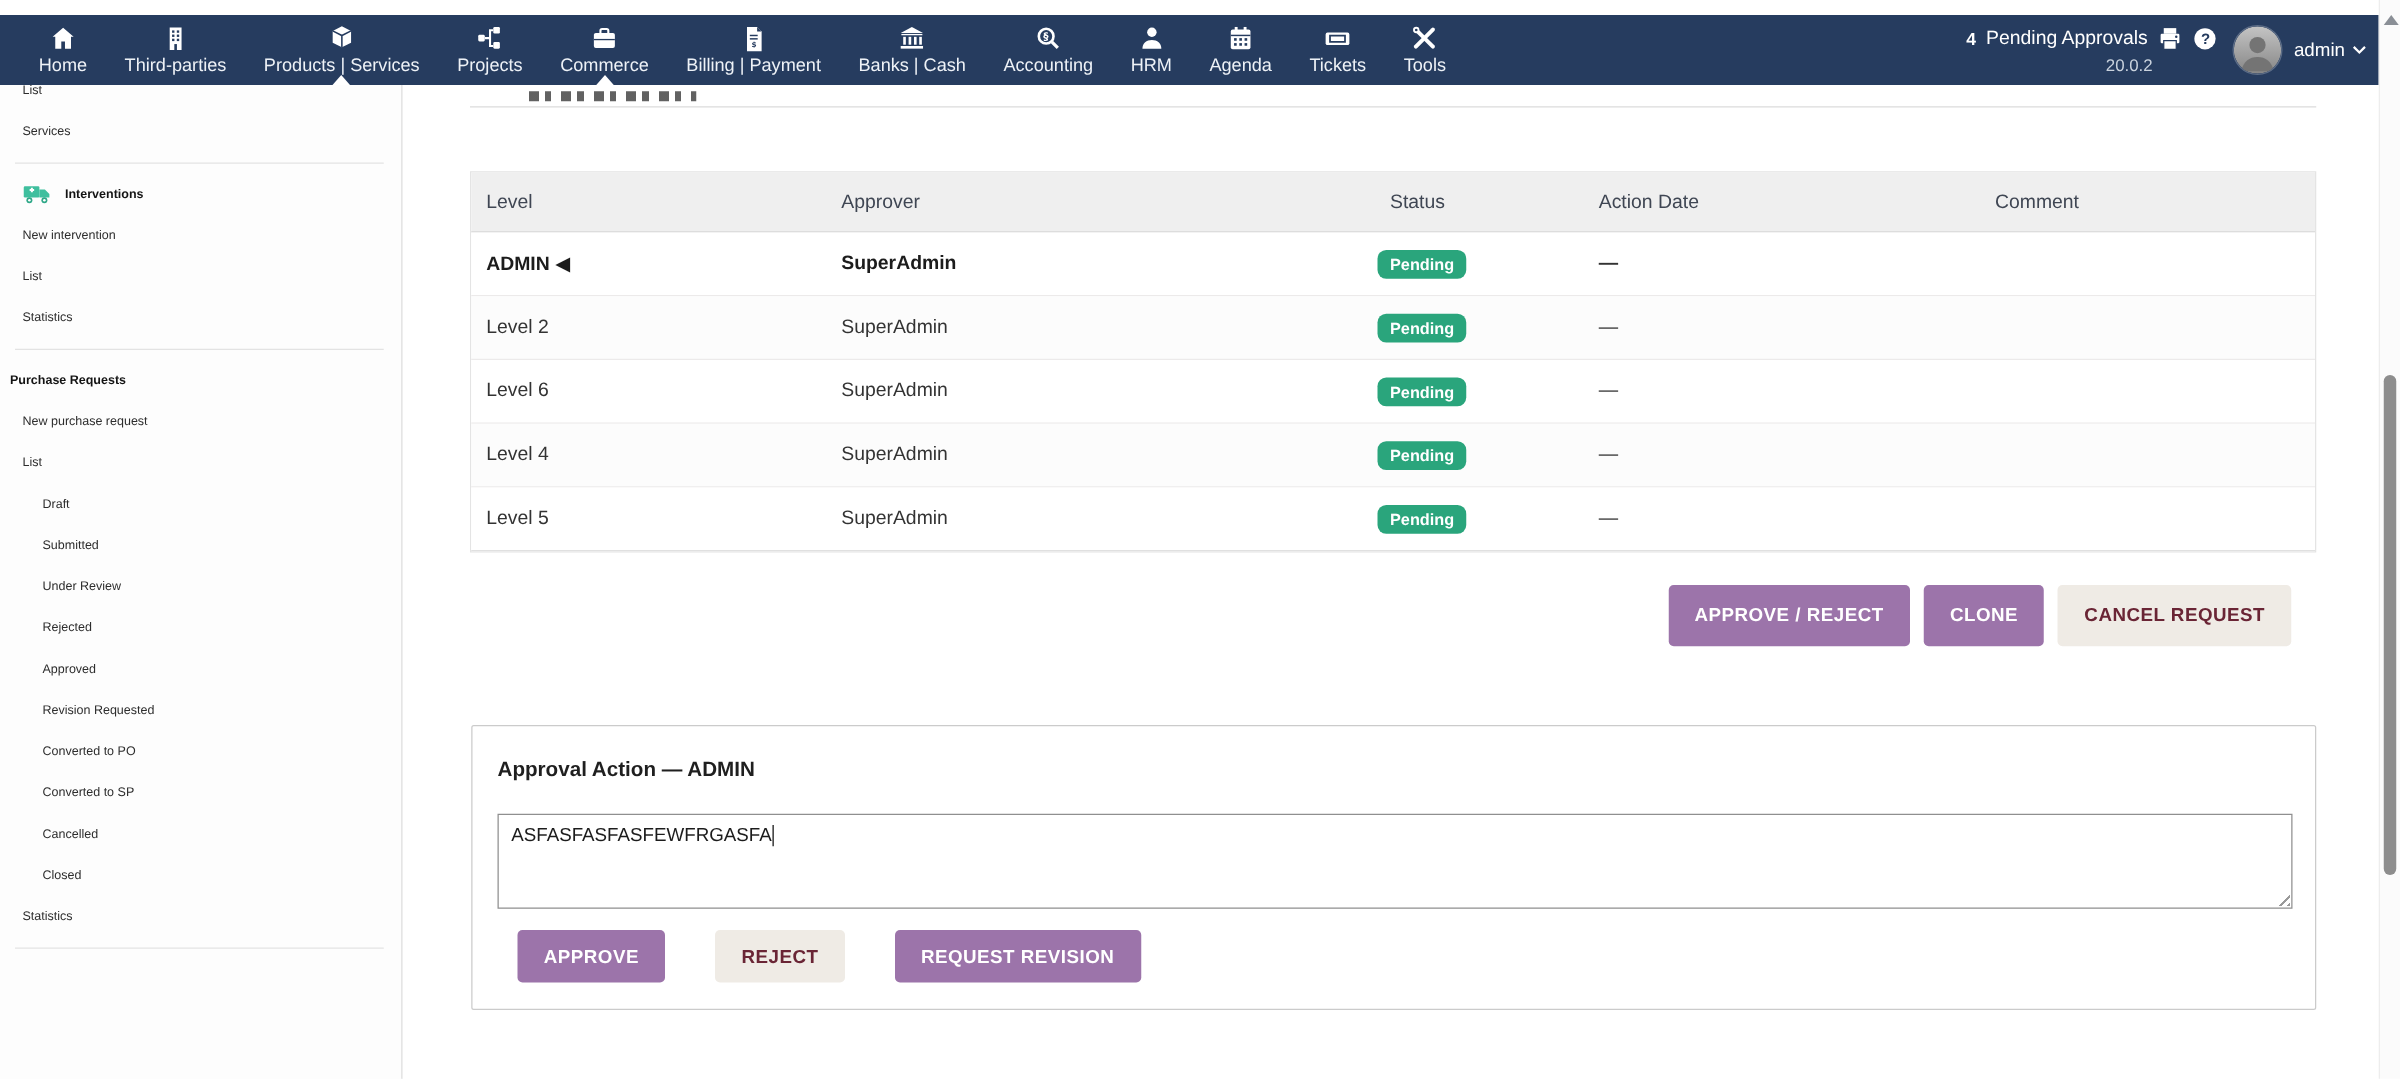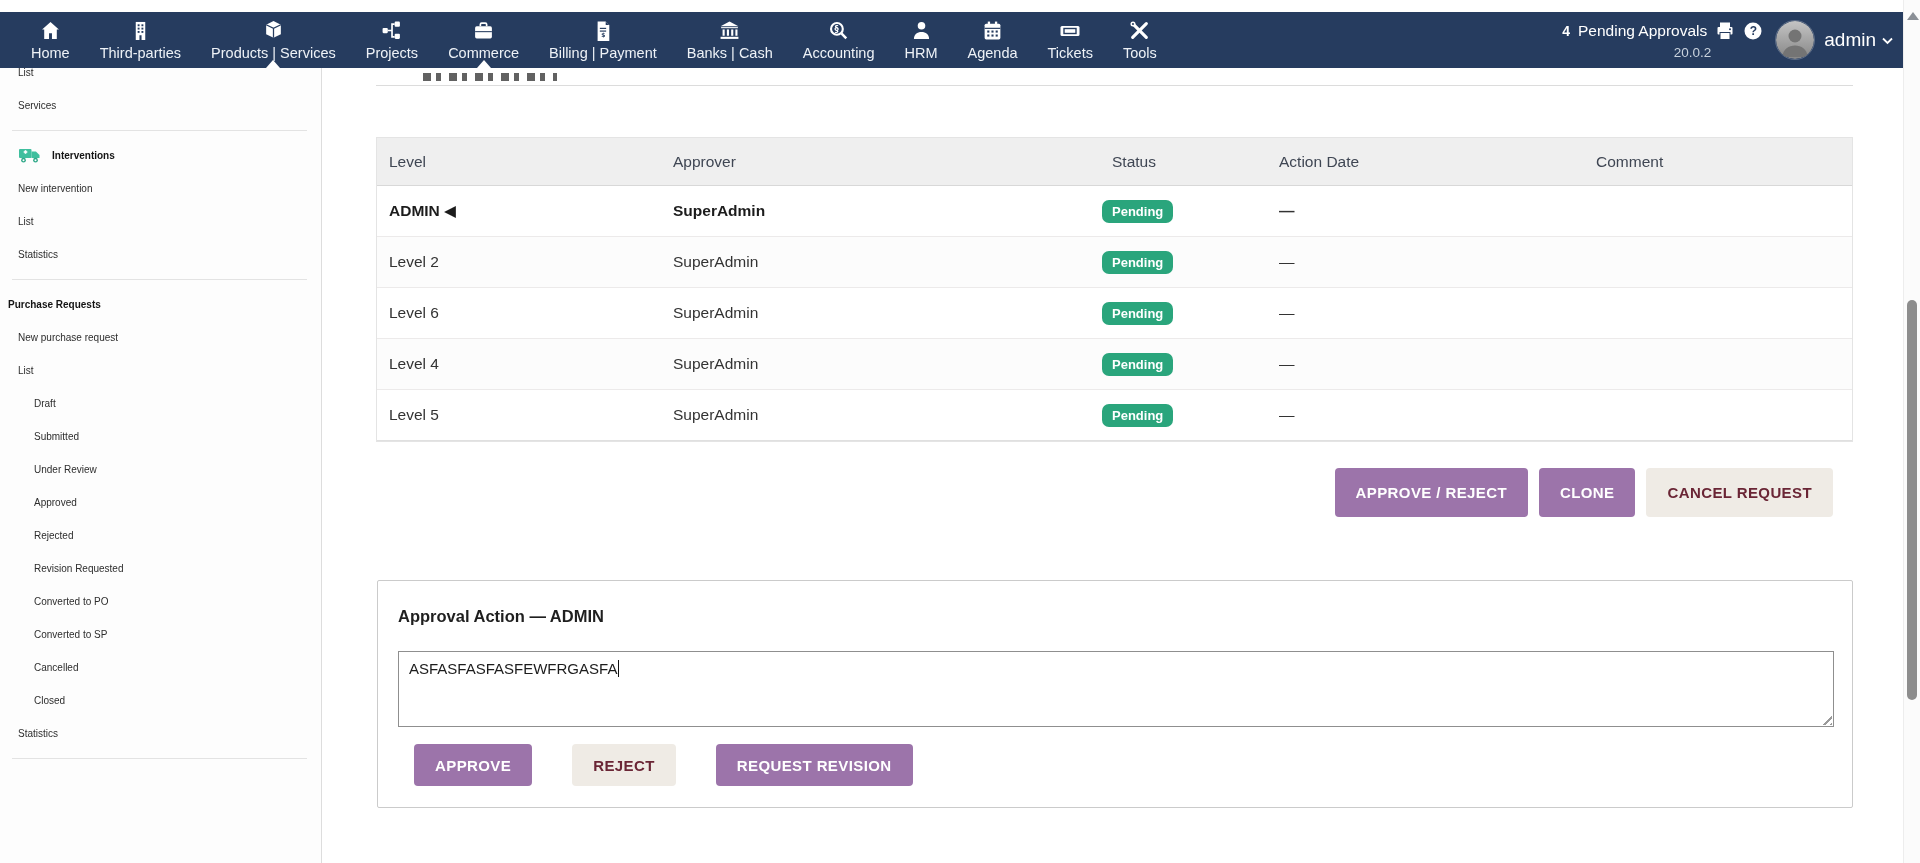--- a/index.html
+++ b/index.html
@@ -19,21 +19,21 @@
               border-bottom:8px solid #ffffff; }
   .nav-right { position:absolute; right:10px; top:0; height:100%;
                display:flex; align-items:center; }
   .pending-col { display:flex; flex-direction:column; align-items:flex-end; margin-right:12px; }
   .pending-row { display:flex; align-items:center; gap:8px; }
   .pending-count { color:#fff; font-weight:bold; font-size:14px; }
   .pending-label { color:#fff; font-size:15.5px; }
   .version { color:#c9d2dd; font-size:13.5px; margin-top:4px; margin-right:52px; }
   .avatar { width:40px; height:40px; border-radius:50%; overflow:hidden;
             border:1px solid rgba(255,255,255,.25); }
-  .user-name { color:#fff; font-size:19px; margin-left:9px; }
+  .user-name { color:#fff; font-size:15px; margin-left:9px; }
   .chev { margin-left:6px; }
 
   
   .scrollcol { position:absolute; right:0; top:0; width:17px; height:863px;
                background:#fbfbfb; border-left:1px solid #ededed; z-index:40; }
   .scroll-up { position:absolute; top:12px; left:3px;
                border-left:6px solid transparent; border-right:6px solid transparent;
                border-bottom:8px solid #8a8f96; }
   .scroll-thumb { position:absolute; top:300px; left:3px; width:10px; height:400px;
                   background:#8d8d8d; border-radius:6px; }
@@ -337,22 +337,22 @@
   <div class="s-link">List</div>
   <div class="s-link">Statistics</div>
   <div class="s-divider"></div>
 
   <div class="s-heading mt-sec">Purchase Requests</div>
   <div class="s-link">New purchase request</div>
   <div class="s-link">List</div>
   <div class="s-sublink">Draft</div>
   <div class="s-sublink">Submitted</div>
   <div class="s-sublink">Under Review</div>
+  <div class="s-sublink">Rejected</div>
   <div class="s-sublink">Approved</div>
-  <div class="s-sublink">Rejected</div>
   <div class="s-sublink">Revision Requested</div>
   <div class="s-sublink">Converted to PO</div>
   <div class="s-sublink">Converted to SP</div>
   <div class="s-sublink">Cancelled</div>
   <div class="s-sublink">Closed</div>
   <div class="s-link">Statistics</div>
   <div class="s-divider"></div>
 </div>
 
 <div class="main">

